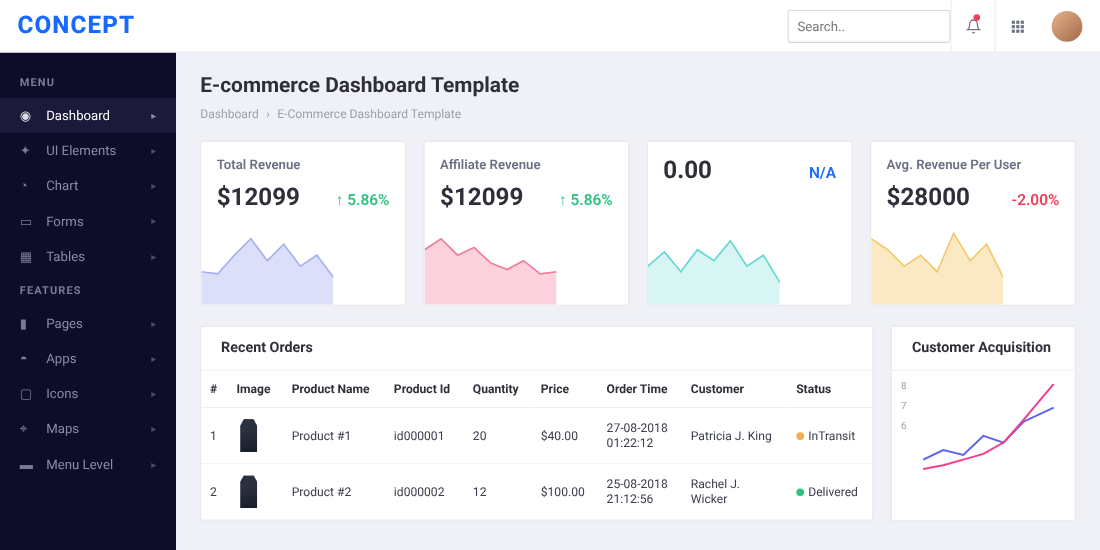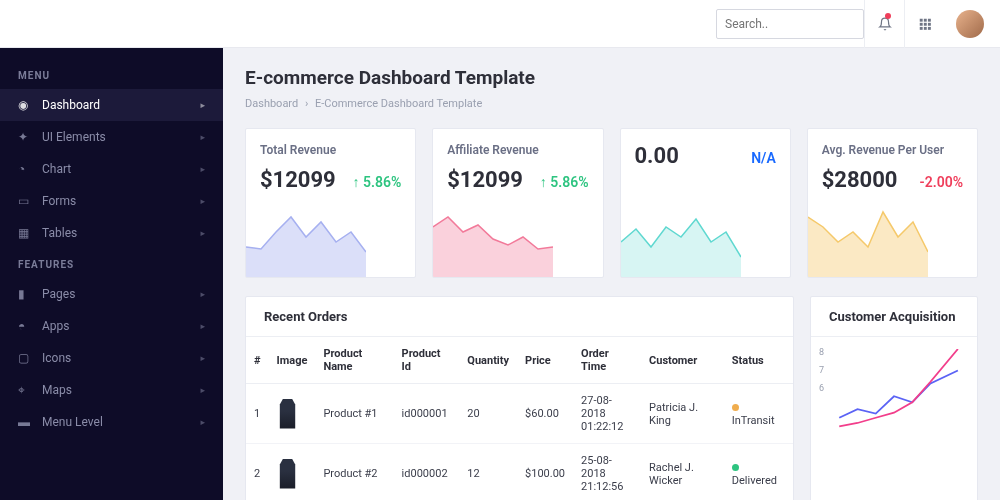--- a/index.html
+++ b/index.html
@@ -6,21 +6,21 @@
 body { background: #f0f1f6; width: 1000px; height: 500px; overflow: hidden; }
 .topbar { background: #fff; height: 48px; display: flex; align-items: center; padding: 0 16px; border-bottom: 1px solid #e8e9ef; }
 .logo { font-size: 22px; font-weight: 800; color: #1869ff; letter-spacing: 1px; }
 .topbar-spacer { flex: 1; }
 .search-box { width: 148px; }
 .search-box input { width: 100%; height: 30px; border: 1px solid #d6d8e0; border-radius: 2px; padding: 0 8px; font-size: 12px; color: #888; }
 .topbar-icon { width: 40px; height: 48px; display: flex; align-items: center; justify-content: center; border-left: 1px solid #eceef3; color: #6f7585; position: relative; cursor: pointer; }
 .bell-dot { position: absolute; top: 13px; right: 13px; width: 6px; height: 6px; background: #ef3e5b; border-radius: 50%; }
 .avatar { width: 28px; height: 28px; border-radius: 50%; background: linear-gradient(135deg,#e8b28c,#a06a4a); margin-left: 12px; }
 .layout { display: flex; height: calc(100% - 48px); }
-.sidebar { width: 223px; background: #0e0c28; color: #8a8ca8; padding-top: 12px; font-size: 12px; }
+.sidebar { width: 160px; background: #0e0c28; color: #8a8ca8; padding-top: 12px; font-size: 12px; }
 .menu-header { font-size: 10px; font-weight: 700; letter-spacing: 1px; color: #7a7c98; padding: 10px 18px 8px; }
 .menu-item { display: flex; align-items: center; padding: 9px 18px; cursor: pointer; position: relative; }
 .menu-item.active { background: #1c1a3a; color: #fff; }
 .menu-item .mi-icon { width: 14px; margin-right: 10px; opacity: .85; display: inline-flex; }
 .menu-item .mi-label { flex: 1; font-size: 12px; }
 .menu-item .mi-caret { font-size: 9px; opacity: .5; }
 .content { flex: 1; padding: 18px 22px; overflow: hidden; }
 .page-title { font-size: 19px; font-weight: 700; color: #2e2f39; margin-bottom: 8px; }
 .breadcrumb { font-size: 11px; color: #9aa0b0; margin-bottom: 18px; }
 .breadcrumb .crumb-sep { margin: 0 4px; }
@@ -46,20 +46,21 @@
 .status-dot { display: inline-block; width: 7px; height: 7px; border-radius: 50%; margin-right: 4px; vertical-align: middle; }
 .dot-orange { background: #f0ad4e; }
 .dot-green { background: #2ec480; }
 .acq-body { padding: 12px 10px; position: relative; height: 110px; }
 .acq-y { position: absolute; left: 8px; top: 10px; display: flex; flex-direction: column; gap: 8px; font-size: 9px; color: #9aa0b0; }
 </style>
 </head>
 <body>
 
 <div class="topbar">
+  <div class="logo">CONCEPT</div>
   <div class="topbar-spacer"></div>
   <div class="search-box">
     <input type="text" placeholder="Search.." style="">
   </div>
   <div class="topbar-icon">
     <svg width="14" height="14" viewBox="0 0 24 24" fill="none" stroke="currentColor" stroke-width="2">
         <path d="M18 8a6 6 0 10-12 0c0 7-3 9-3 9h18s-3-2-3-9"></path>
         <path d="M13.7 21a2 2 0 01-3.4 0"></path>
       </svg>
     <span class="bell-dot"></span>
@@ -209,21 +210,21 @@
             </thead>
           <tbody id="orders-body">
               <tr>
      <td>1</td>
      <td>
                   <div class="prod-img"></div>
                 </td>
      <td>Product #1</td>
      <td>id000001</td>
      <td>20</td>
-     <td>$60.00</td>
+     <td>$40.00</td>
      <td>27-08-2018<br>01:22:12</td>
      <td>Patricia J. King</td>
      <td><span class="status-dot dot-orange"></span>InTransit</td>
    </tr>
               <tr>
      <td>2</td>
      <td>
                   <div class="prod-img"></div>
                 </td>
      <td>Product #2</td>

